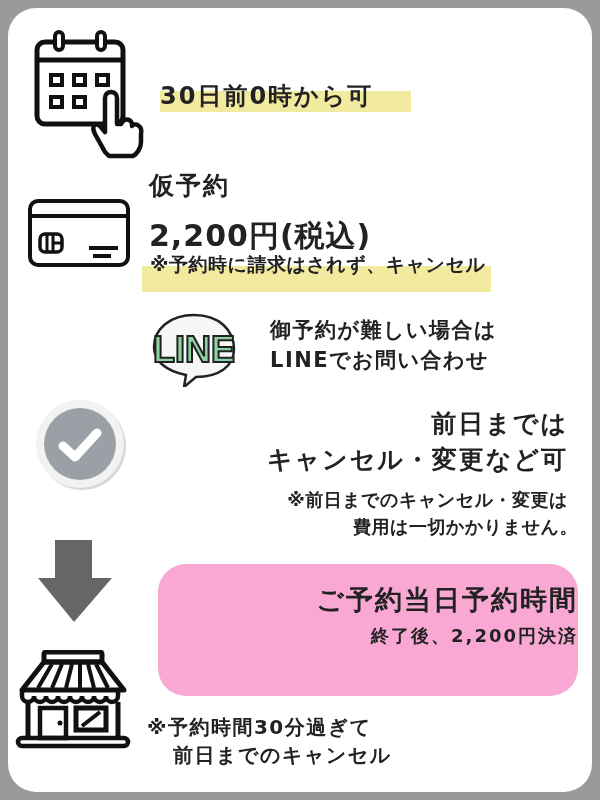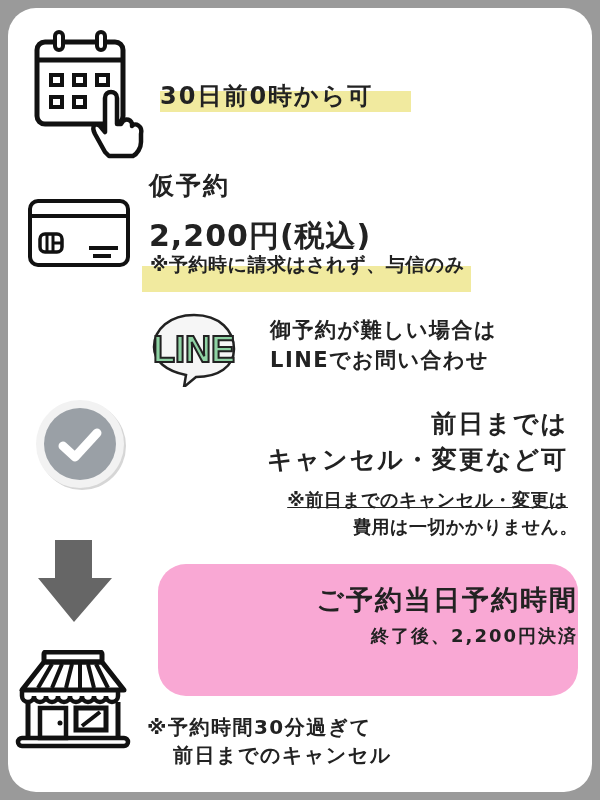--- a/index.html
+++ b/index.html
@@ -46,38 +46,38 @@
     <line x1="3" y1="18" x2="101" y2="18" stroke="#111" stroke-width="4"></line>
     <rect x="13" y="36" width="22" height="18" rx="5" fill="none" stroke="#111" stroke-width="3.5"></rect>
     <line x1="20" y1="36" x2="20" y2="54" stroke="#111" stroke-width="3"></line>
     <line x1="26" y1="36" x2="26" y2="54" stroke="#111" stroke-width="3"></line>
     <line x1="26" y1="45" x2="35" y2="45" stroke="#111" stroke-width="3"></line>
     <line x1="62" y1="50" x2="91" y2="50" stroke="#111" stroke-width="4"></line>
     <line x1="66" y1="58" x2="84" y2="58" stroke="#111" stroke-width="4"></line>
   </svg>
   <div class="abs txt" style="left:141px;top:161px;font-size:25px;">仮予約</div>
   <div class="abs txt" style="left:141px;top:180px;font-size:30px;letter-spacing:1px;margin-top:28px;">2,200円(税込)</div>
-  <div class="abs txt hl" style="left:134px;top:244px;font-size:19px;letter-spacing:0.5px;padding-left:8px;padding-right:6px;padding-bottom:14px;">※予約時に請求はされず、与信のみ</div>
+  <div class="abs txt hl" style="left:134px;top:244px;font-size:19px;letter-spacing:0.5px;padding-left:8px;padding-right:6px;padding-bottom:14px;">※予約時に請求はされず、キャンセル</div>
 
   <svg class="abs" style="left:136px;top:303px" width="100" height="76" viewBox="0 0 100 76">
     <path d="M50 4 C76 4 90 20 90 38 C90 56 74 66 52 66 L40 76 L42 64 C22 60 10 50 10 36 C10 18 26 4 50 4 Z" fill="#f6f6f6" stroke="#222" stroke-width="2.5"></path>
     <text x="50" y="51" text-anchor="middle" font-family="Liberation Sans, sans-serif" font-weight="bold" font-size="36" fill="#8fd3a4" stroke="#222" stroke-width="2">LINE</text>
   </svg>
   <div class="abs txt" style="left:262px;top:308px;font-size:21px;letter-spacing:1.5px;">御予約が難しい場合は</div>
   <div class="abs txt" style="left:262px;top:338px;font-size:21px;letter-spacing:1.5px;">LINEでお問い合わせ</div>
 
   <svg class="abs" style="left:22px;top:392px" width="104" height="92" viewBox="0 0 104 92">
     <circle cx="52" cy="46" r="44" fill="#d6d6d6"></circle>
     <circle cx="50" cy="44" r="44" fill="#f2f2f2"></circle>
     <circle cx="50" cy="44" r="36" fill="#9aa0a6"></circle>
     <path d="M33 46 L45 57 L67 33" fill="none" stroke="#fff" stroke-width="9" stroke-linecap="round" stroke-linejoin="round"></path>
   </svg>
   <div class="abs txt center" style="left:140px;top:399px;width:420px;font-size:25px;">前日までは</div>
   <div class="abs txt center" style="left:140px;top:435px;width:420px;font-size:25px;">キャンセル・変更など可</div>
-  <div class="abs txt center" style="left:140px;top:480px;width:420px;font-size:18px;letter-spacing:0.5px;text-decoration:underline;">※前日までのキャンセル・変更は</div>
+  <div class="abs txt center" style="left:140px;top:480px;width:420px;font-size:18px;letter-spacing:0.5px;">※前日までのキャンセル・変更は</div>
   <div class="abs txt center" style="left:150px;top:507px;width:420px;font-size:18px;letter-spacing:0.5px;">費用は一切かかりません。</div>
 
   <svg class="abs" style="left:28px;top:532px" width="80" height="84" viewBox="0 0 80 84">
     <polygon points="19,0 56,0 56,38 76,38 38,82 2,38 19,38" fill="#666"></polygon>
   </svg>
   <div class="pink">
     <div class="txt center" style="margin-top:18px;font-size:27px;">ご予約当日予約時間</div>
     <div class="txt center" style="margin-top:6px;font-size:18px;">終了後、2,200円決済</div>
   </div>
 

